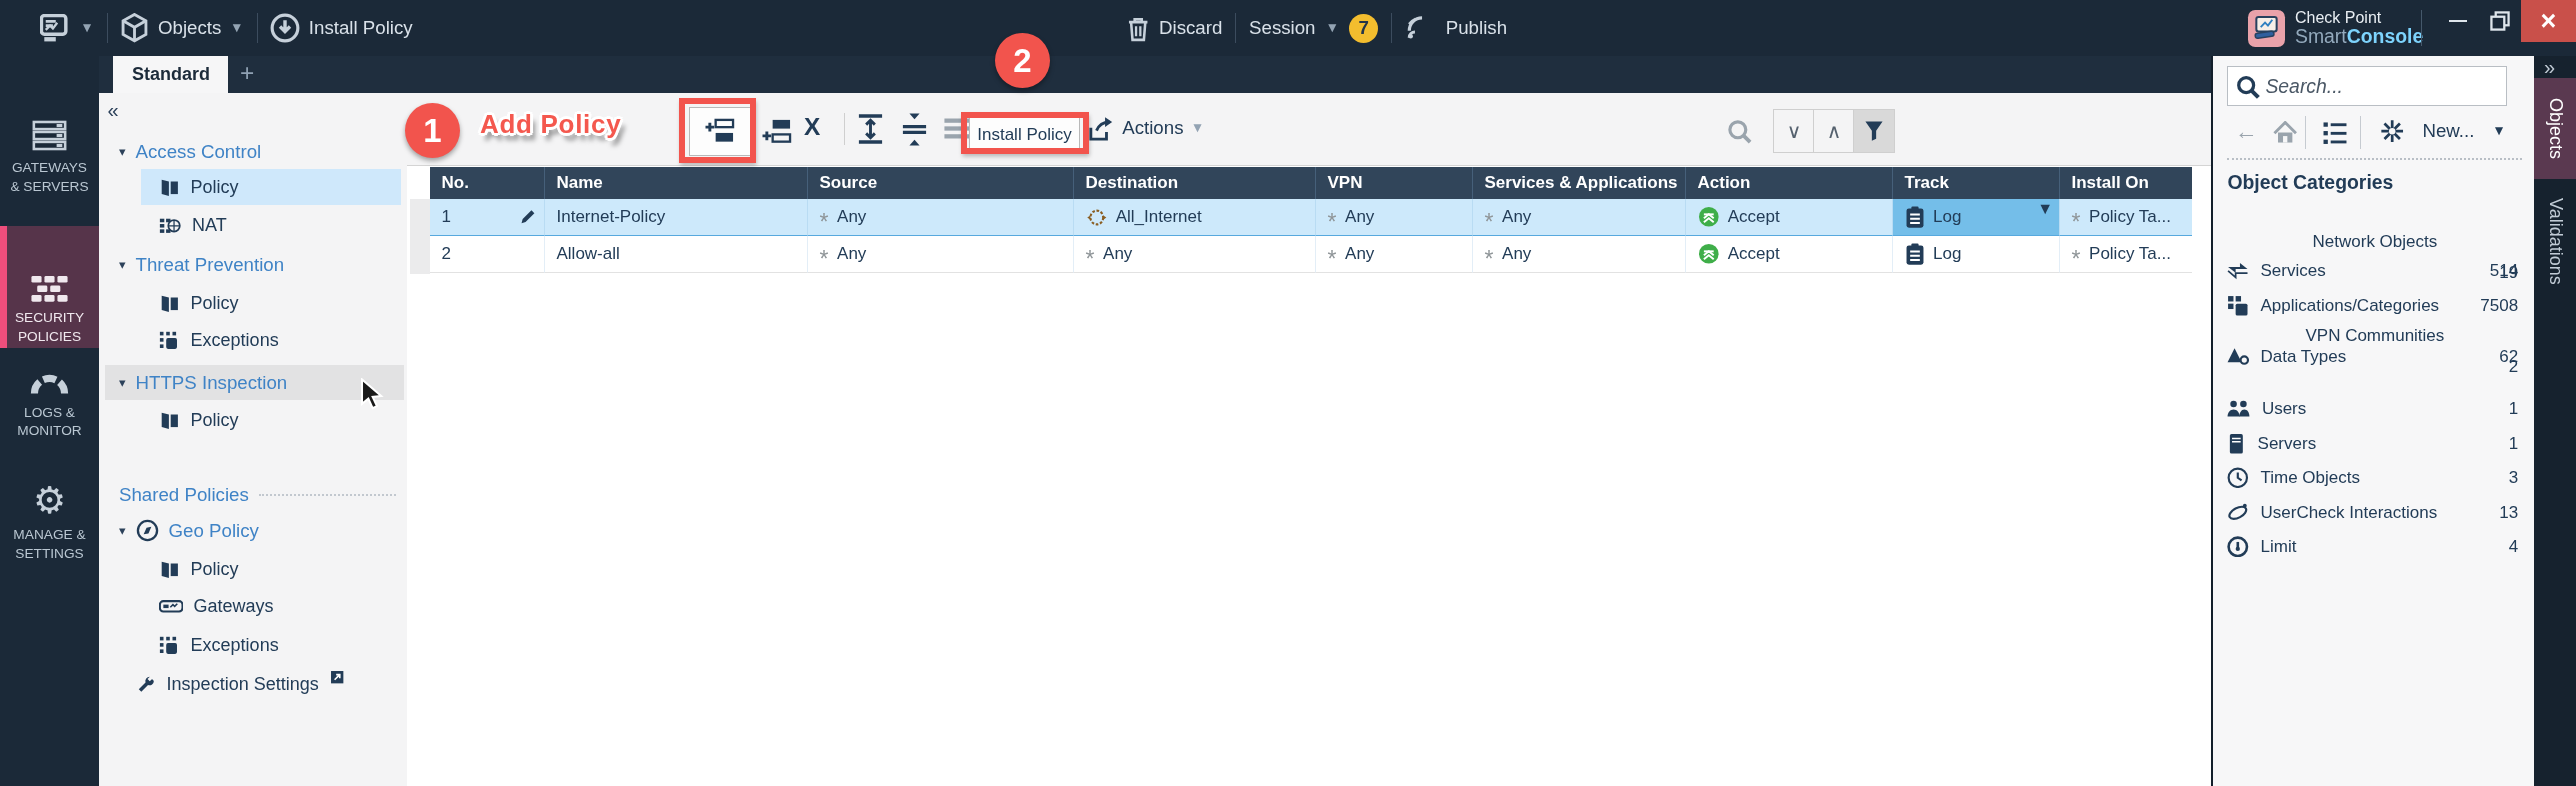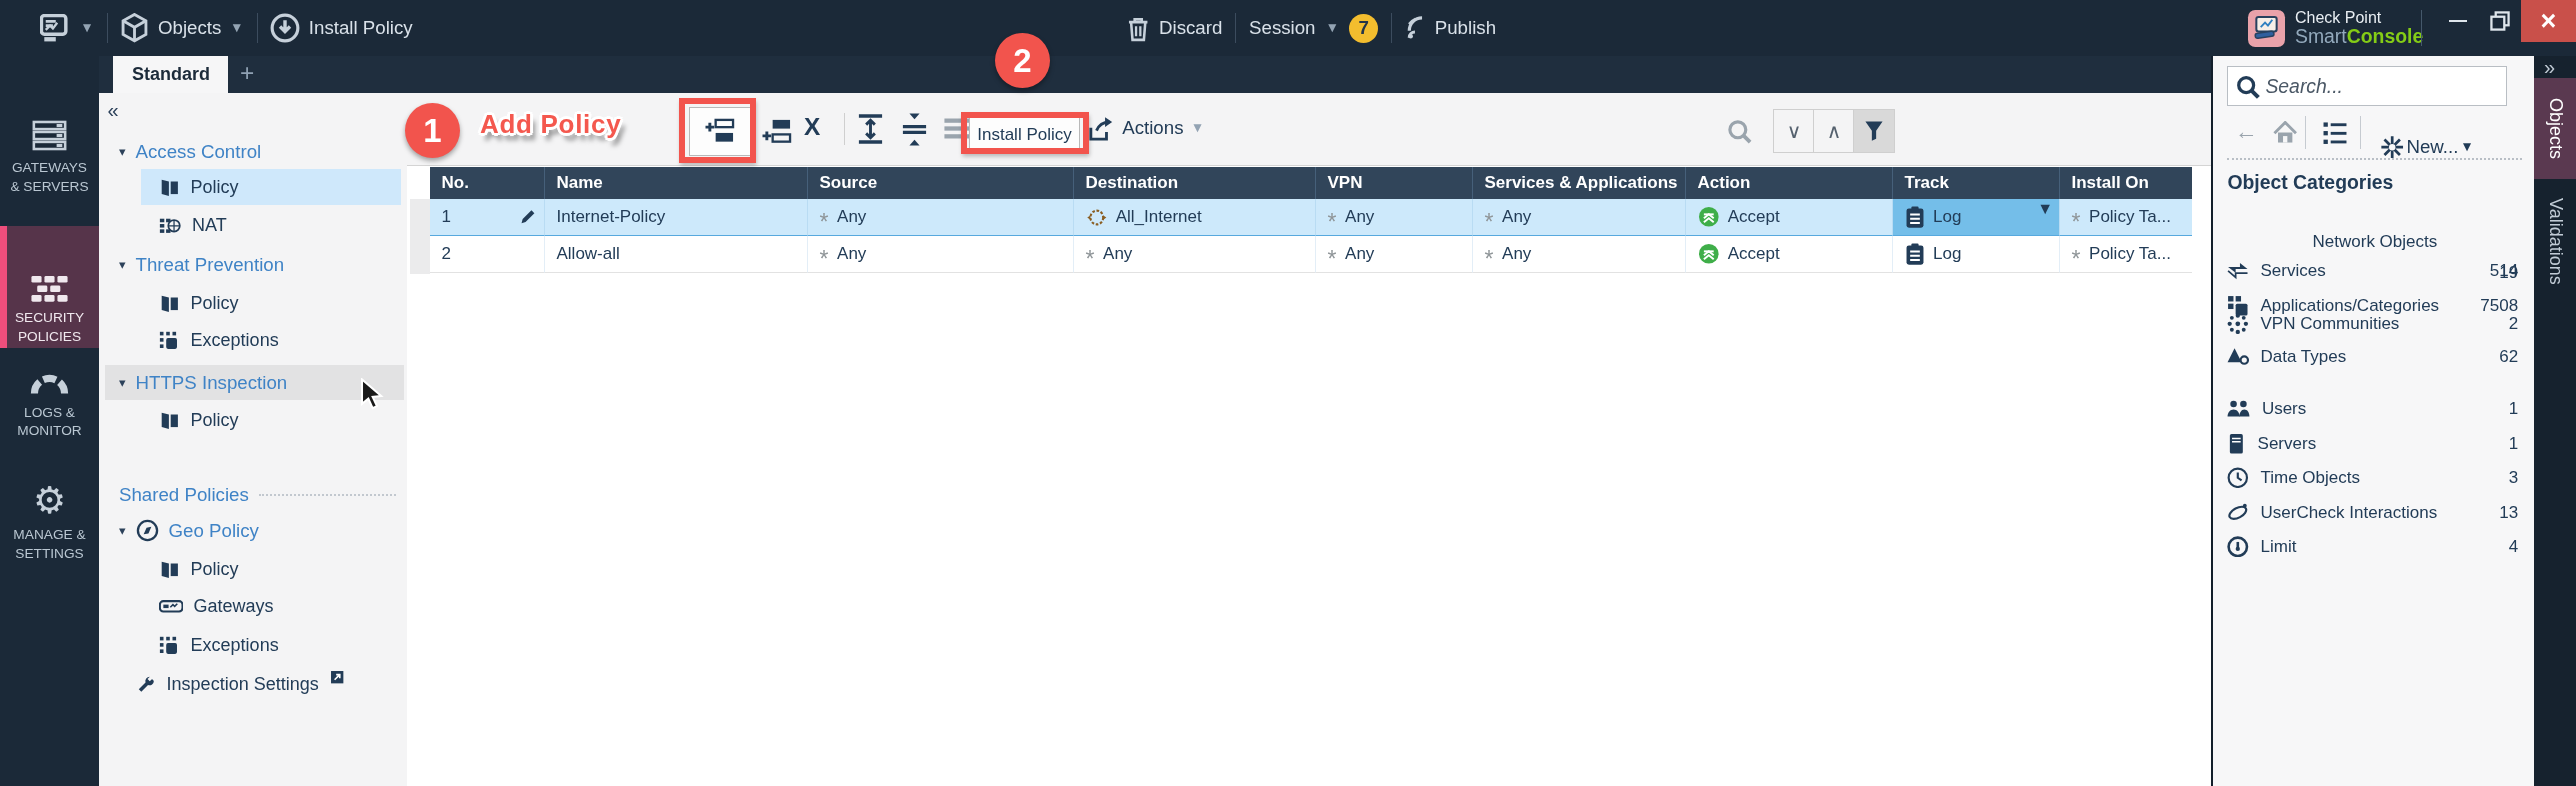--- a/index.html
+++ b/index.html
@@ -10,21 +10,21 @@
   svg{display:block;}
   
   .topbar{left:0;top:0;width:2576px;height:56px;background:#1b2938;}
   .tb-group{position:absolute;top:0;height:56px;display:flex;align-items:center;gap:13px;color:#d9e1e9;font-size:18.7px;}
   .tb-sep{width:0.7px;height:30px;background:#3c4c5e;}
   .caret{font-size:13.7px;color:#93a3b3;line-height:1;}
   .badge{width:29px;height:29px;border-radius:50%;background:#f3bd2e;color:#243549;
          font-weight:bold;font-size:18.7px;display:flex;align-items:center;justify-content:center;}
   .brand1{font-size:16px;color:#e9eef3;line-height:1.1;}
   .brand2{font-size:19.4px;color:#93a9bc;line-height:1.1;}
-  .brand2 b{color:#84cc16;}
+  .brand2 b{color:#7dd3fc;}
   .win-btn{height:42px;display:flex;align-items:center;justify-content:center;}
   .close-btn{background:#c9504a;}
   
   .tabstrip{left:99px;top:56px;width:2112px;height:37px;background:#1f2e3e;}
   .tab-active{position:absolute;left:14.4px;top:0;width:115px;height:37px;background:#f6f6f7;color:#1c2b3a;
               font-size:18px;font-weight:bold;display:flex;align-items:center;justify-content:center;}
   .tab-plus{position:absolute;left:141px;top:2.9px;color:#8fa1b3;font-size:24.4px;}
   
   .rail{left:0;top:56px;width:99px;height:730px;background:#1b2938;}
   .rail-item{position:absolute;left:0;width:99px;text-align:center;color:#bac7d2;font-size:13.7px;line-height:1.35;}
@@ -133,21 +133,21 @@
         </span>
         <span>Discard</span>
       </span>
       <span class="tb-sep"></span>
       <span class="flex" style="gap:10px;">
         <span>Session</span>
         <span class="caret">▼</span>
         <span class="badge">7</span>
       </span>
       <span class="tb-sep"></span>
-      <span class="flex" style="gap:3px;">
+      <span class="flex" style="gap:14px;">
         <span>
           <svg width="27" height="27" viewBox="0 0 19 19">
               <path d="M3 16a4 4 0 0 1 4-4M3 11a9 9 0 0 1 9-9M3 6.5A13.5 13.5 0 0 1 7.5 3" fill="none" stroke="#c6d0da" stroke-width="2.2"></path>
               <circle cx="4" cy="15" r="1.6" fill="#c6d0da"></circle>
             </svg>
         </span>
         <span>Publish</span>
       </span>
     </div>
 
@@ -568,21 +568,21 @@
             <rect x="1" y="1" width="3" height="3"></rect>
             <rect x="6" y="1.6" width="11" height="2"></rect>
             <rect x="1" y="7" width="3" height="3"></rect>
             <rect x="6" y="7.6" width="11" height="2"></rect>
             <rect x="1" y="13" width="3" height="3"></rect>
             <rect x="6" y="13.6" width="11" height="2"></rect>
           </g>
         </svg>
     </span>
     <span class="abs" style="left:147px;top:60px;width:0.7px;height:33px;background:#c6cbd1;"></span>
-    <span class="abs flex" style="left:167px;top:63px;gap:2px;font-size:18.7px;color:#223c57;margin-top:16px;">
+    <span class="abs flex" style="left:167px;top:63px;gap:18px;font-size:18.7px;color:#223c57;">
       <svg width="24.4" height="24.4" viewBox="0 0 18 18">
           <g stroke="#223c57" stroke-width="2">
             <path d="M9 1v16M1 9h16M3.3 3.3l11.4 11.4M14.7 3.3L3.3 14.7"></path>
           </g>
           <circle cx="9" cy="9" r="2.4" fill="#f7f7f8"></circle>
         </svg>
       <span>New...</span>
       <span class="caret" style="color:#223c57;">▼</span>
     </span>
     <span class="abs" style="left:14.4px;top:102px;width:295px;border-top:2.2px dotted #b9bfc6;"></span>
@@ -611,21 +611,21 @@
           <g fill="#223c57">
             <rect x="1" y="1" width="5" height="5"></rect>
             <rect x="8" y="1" width="5" height="5"></rect>
             <rect x="1" y="8" width="5" height="5"></rect>
             <rect x="8" y="8" width="11" height="11" rx="1.5"></rect>
           </g>
         </svg>
       <span>Applications/Categories</span>
       <span class="cnt">7508</span>
     </div>
-    <div class="cat" style="top:251px;">
+    <div class="cat" style="top:258px;flex-direction:column;">
       <svg width="21.6" height="21.6" viewBox="0 0 20 20">
           <g fill="#223c57">
             <circle cx="10" cy="2.5" r="2"></circle>
             <circle cx="10" cy="17.5" r="2"></circle>
             <circle cx="2.5" cy="10" r="2"></circle>
             <circle cx="17.5" cy="10" r="2"></circle>
             <circle cx="4.5" cy="4.5" r="1.8"></circle>
             <circle cx="15.5" cy="4.5" r="1.8"></circle>
             <circle cx="4.5" cy="15.5" r="1.8"></circle>
             <circle cx="15.5" cy="15.5" r="1.8"></circle>

